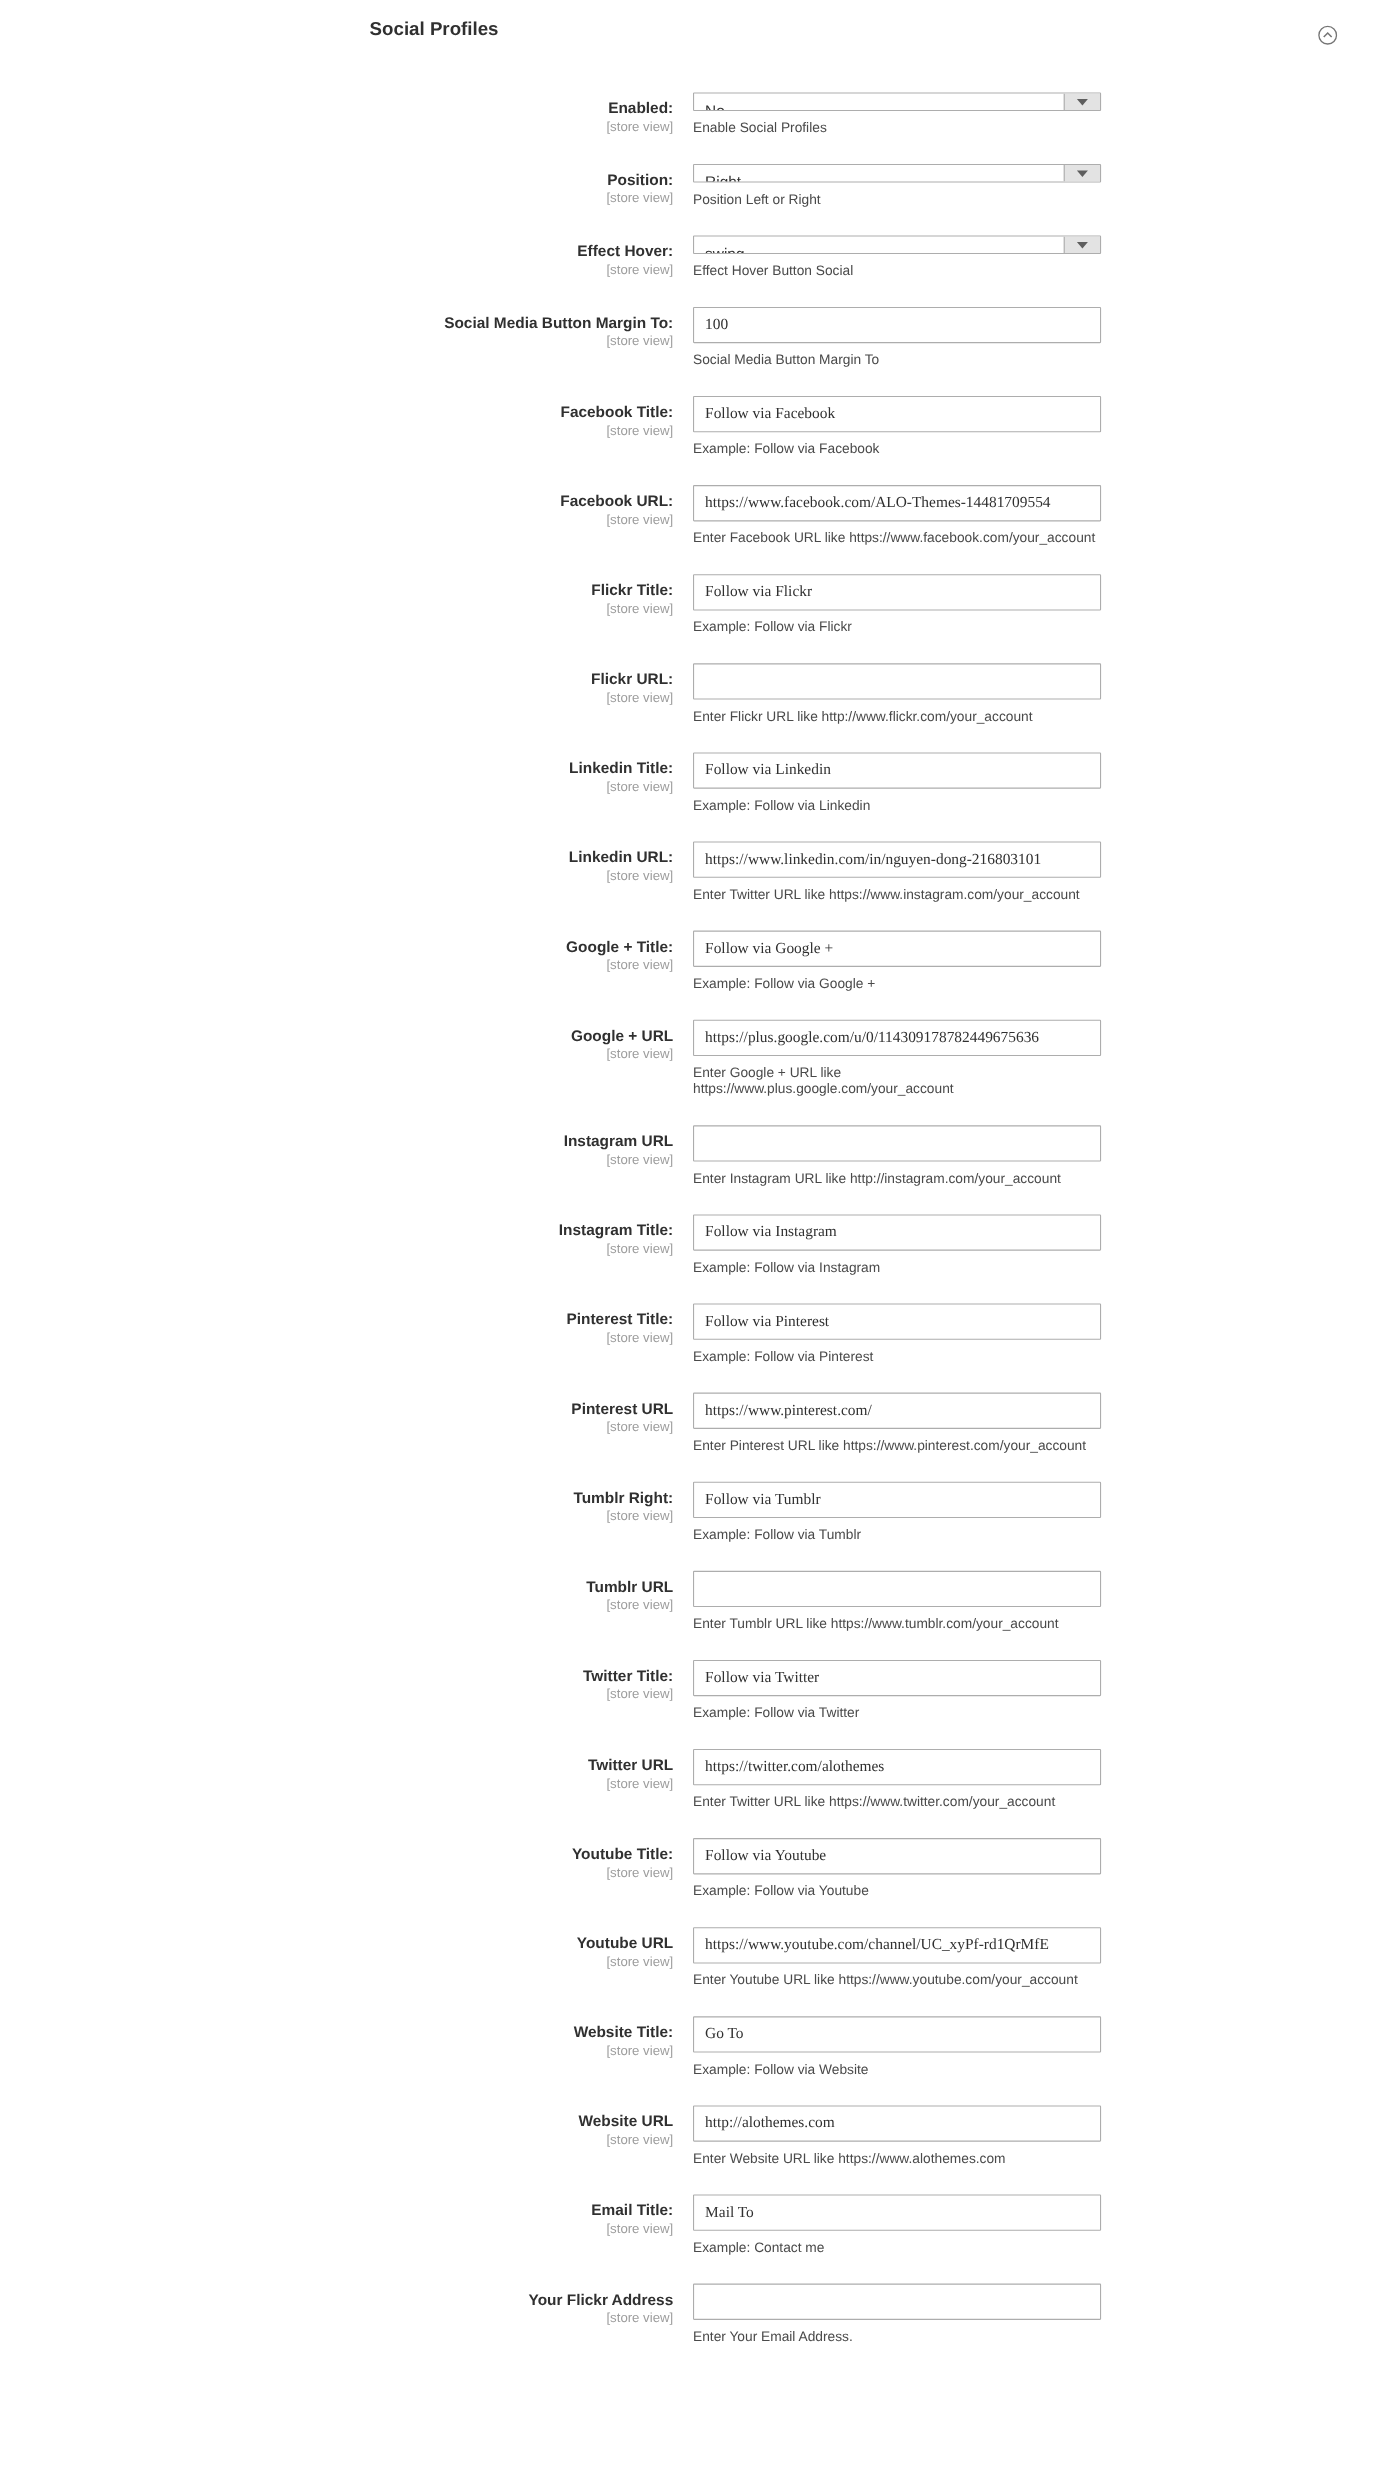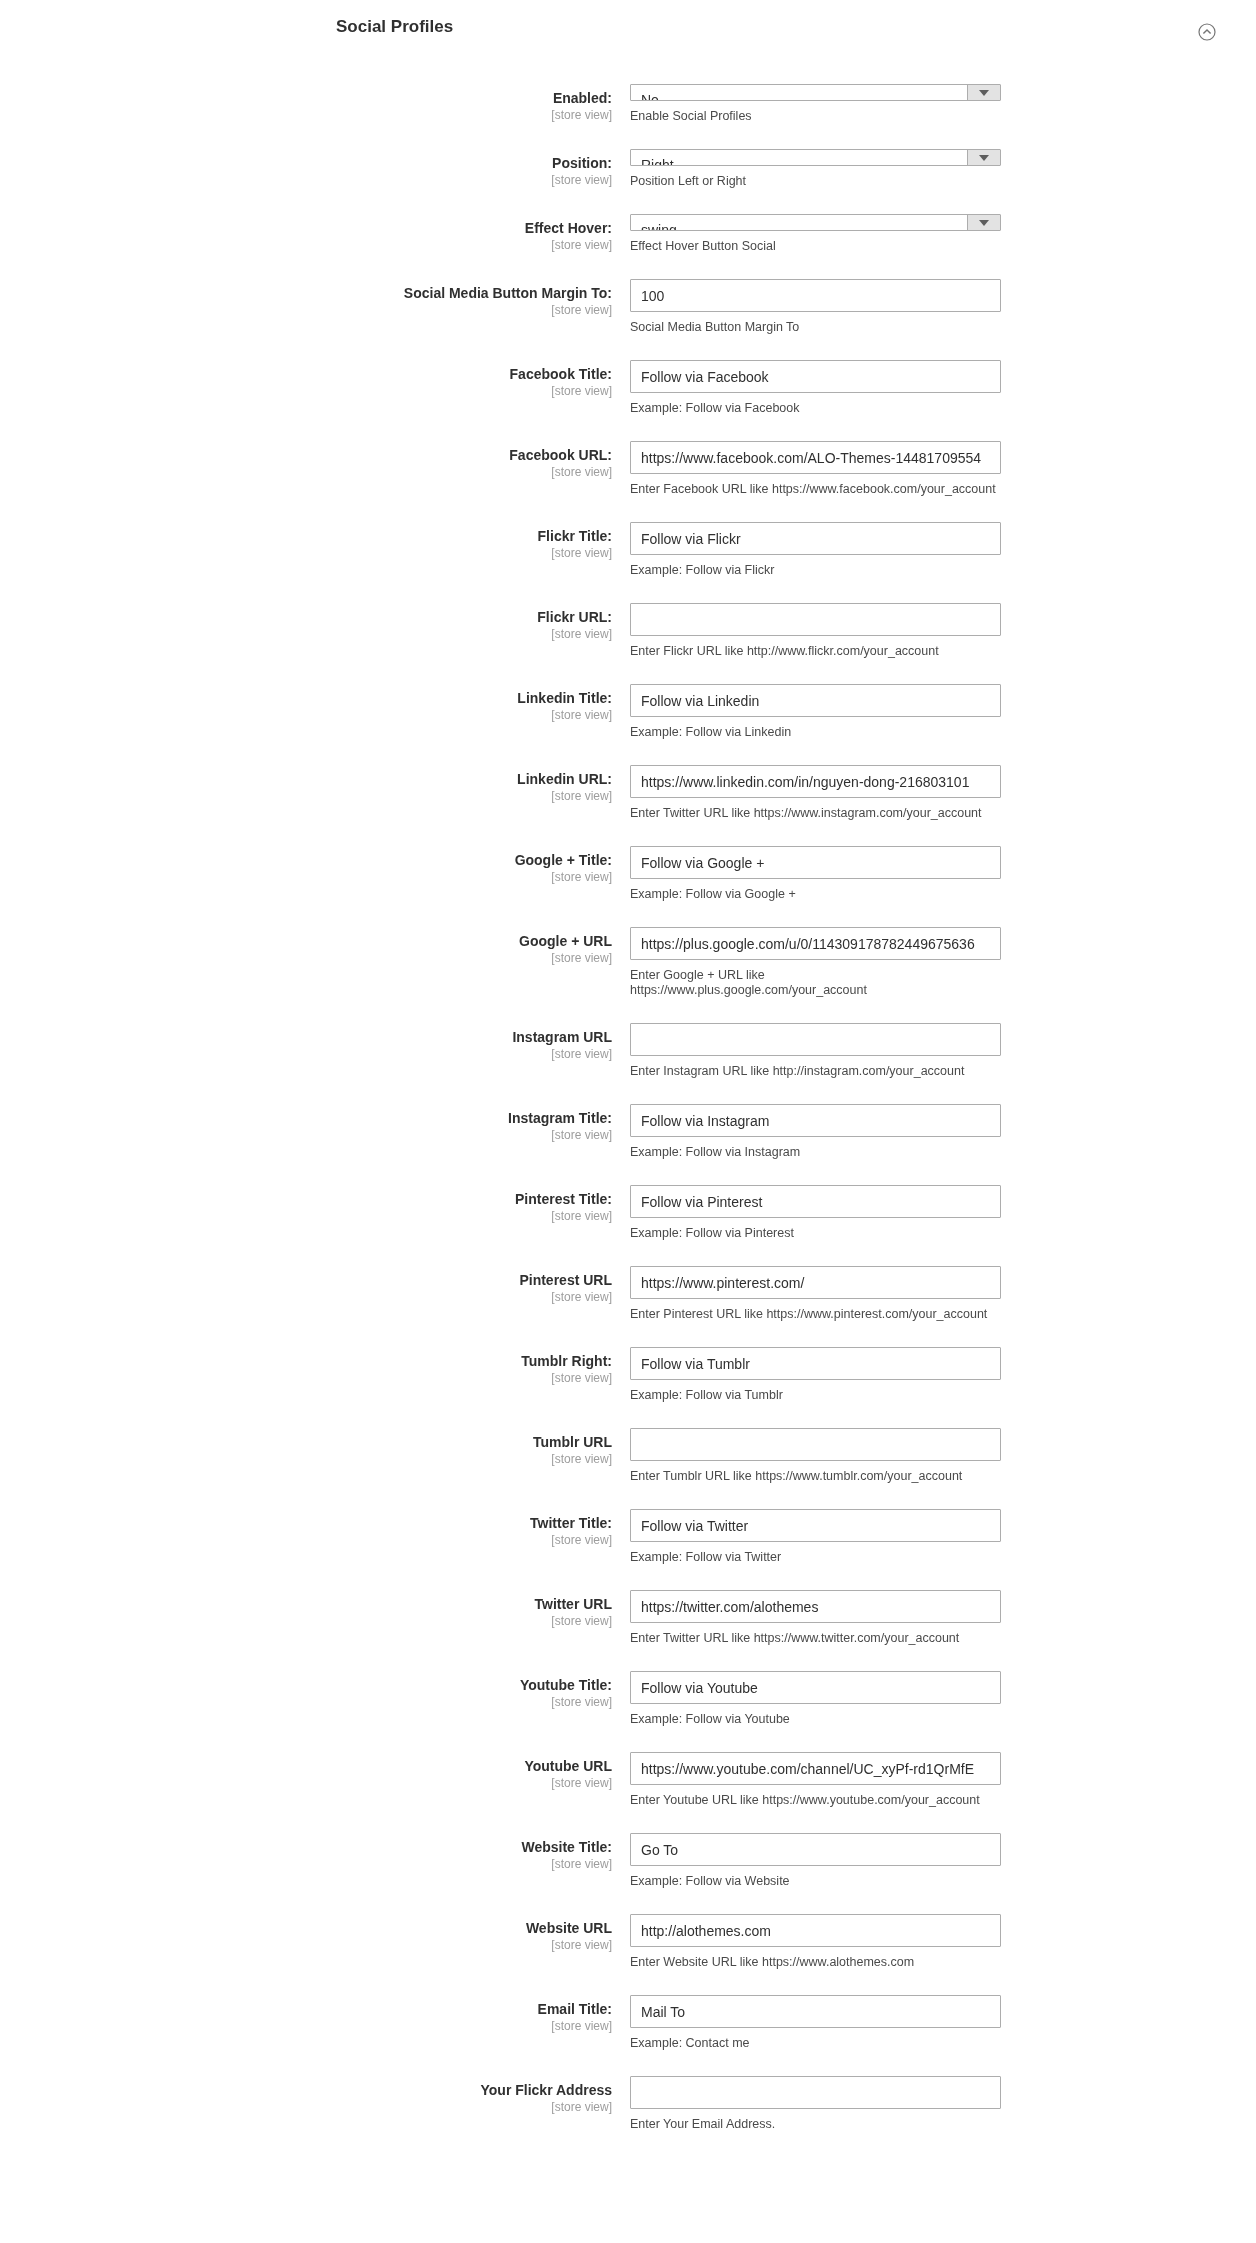--- a/index.html
+++ b/index.html
@@ -20,21 +20,21 @@
   .form { margin-top: 44px; padding-bottom: 66px; }
   .row { display: flex; margin-bottom: 25px; }
   .cell-label { width: 612px; text-align: right; padding-top: 6px; flex: 0 0 auto; }
   .field-label { display: block; font-size: 14px; font-weight: bold; color: #303030; line-height: 17px; }
   .scope { display: block; font-size: 12px; color: #9d9d9d; line-height: 15px; margin-top: 1px; }
   .cell-control { margin-left: 18px; width: 480px; flex: 0 0 auto; }
   .text-input {
     width: 371px; height: 33px;
     border: 1px solid #adadad; background: #ffffff;
     padding: 0 10px; font-size: 14px; color: #303030;
-    font-family: Liberation Sans, sans-serif;
+    font-family: Liberation Serif, serif;
     border-radius: 1px; outline: none;
     white-space: nowrap; overflow: hidden;
   }
   .select {
     width: 371px; height: 17px;
     border: 1px solid #adadad; background: #ffffff;
     border-radius: 1px; display: flex; align-items: stretch;
     cursor: pointer; overflow: hidden;
   }
   .select-value {

